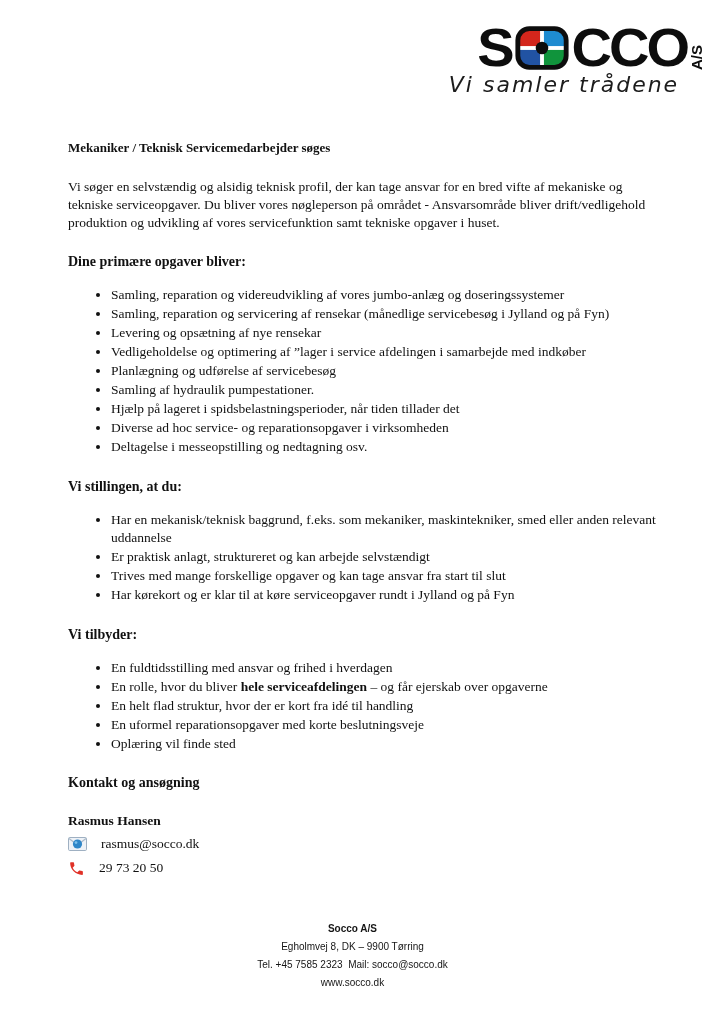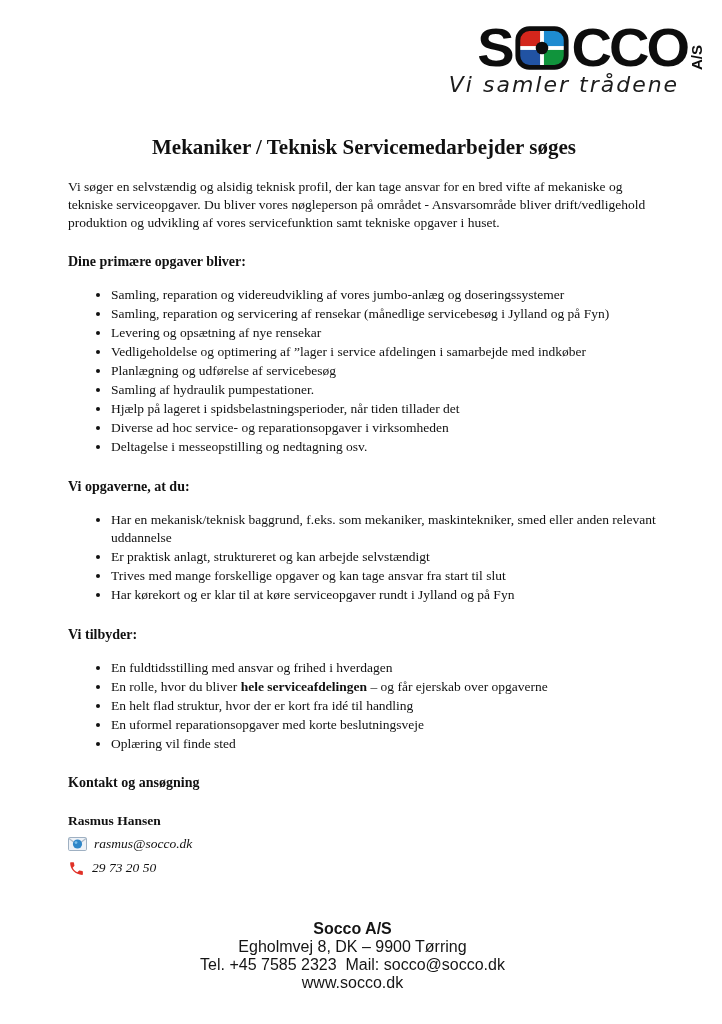--- a/index.html
+++ b/index.html
@@ -63,25 +63,24 @@
   
   .content {
     position: absolute;
     left: 68px;
     top: 138px;
     width: 592px;
     font-size: 13.5px;
     line-height: 18px;
   }
   h1 {
-    font-size: 21px;
+    font-size: 13px;
     line-height: 19px;
     margin: 0 0 21px 0;
     font-weight: bold;
-    text-align: center;
   }
   p { margin: 0 0 18px 0; }
   h2 {
     font-size: 14px;
     line-height: 18px;
     margin: 21px 0 15px 0;
     font-weight: bold;
   }
   ul {
     margin: 14px 0 20px 0;
@@ -90,36 +89,35 @@
   }
   li { margin: 0 0 0.5px 0; line-height: 18.5px; }
 
   .contact-name {
     font-weight: bold;
     margin: 20px 0 4px 0;
   }
   .contact-line {
     display: flex;
     align-items: center;
-    gap: 7px;
+    gap: 14px;
     margin-bottom: 4px;
     line-height: 20px;
-    font-style: italic;
   }
   .contact-line svg { flex: 0 0 auto; }
 
   
   .footer {
     position: absolute;
     left: 0;
     right: 17px;
     bottom: 32px;
     text-align: center;
     font-family: "Liberation Sans", sans-serif;
-    font-size: 16px;
+    font-size: 10px;
     line-height: 18px;
     color: #151515;
   }
   .footer .f-bold { font-weight: bold; }
   .ws-pre { white-space: pre-wrap; }
 </style>
 </head>
 <body>
 
 <div class="page">
@@ -161,21 +159,21 @@
       <li>Samling, reparation og servicering af rensekar (månedlige servicebesøg i Jylland og på Fyn)</li>
       <li>Levering og opsætning af nye rensekar</li>
       <li>Vedligeholdelse og optimering af ”lager i service afdelingen i samarbejde med indkøber</li>
       <li>Planlægning og udførelse af servicebesøg</li>
       <li>Samling af hydraulik pumpestationer.</li>
       <li>Hjælp på lageret i spidsbelastningsperioder, når tiden tillader det</li>
       <li>Diverse ad hoc service- og reparationsopgaver i virksomheden</li>
       <li>Deltagelse i messeopstilling og nedtagning osv.</li>
     </ul>
 
-    <h2>Vi opgaverne, at du:</h2>
+    <h2>Vi stillingen, at du:</h2>
     <ul>
       <li>Har en mekanisk/teknisk baggrund, f.eks. som mekaniker, maskintekniker, smed eller anden relevant uddannelse</li>
       <li>Er praktisk anlagt, struktureret og kan arbejde selvstændigt</li>
       <li>Trives med mange forskellige opgaver og kan tage ansvar fra start til slut</li>
       <li>Har kørekort og er klar til at køre serviceopgaver rundt i Jylland og på Fyn</li>
     </ul>
 
     <h2>Vi tilbyder:</h2>
     <ul>
       <li>En fuldtidsstilling med ansvar og frihed i hverdagen</li>

